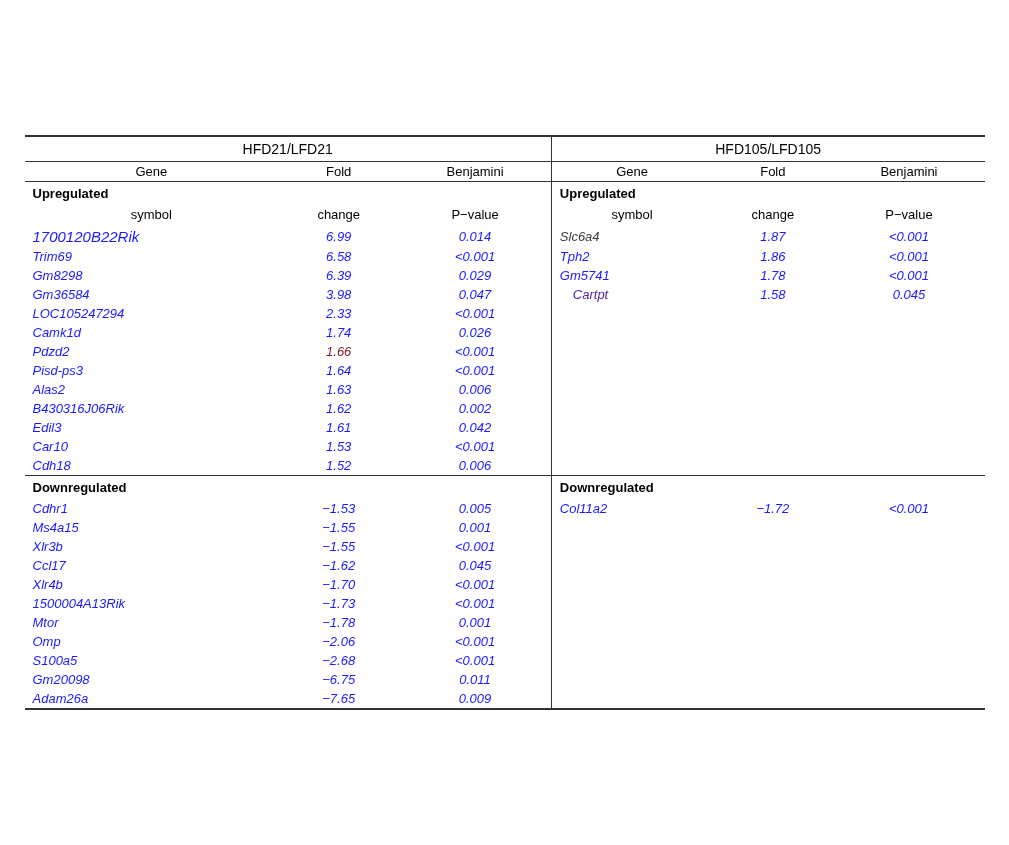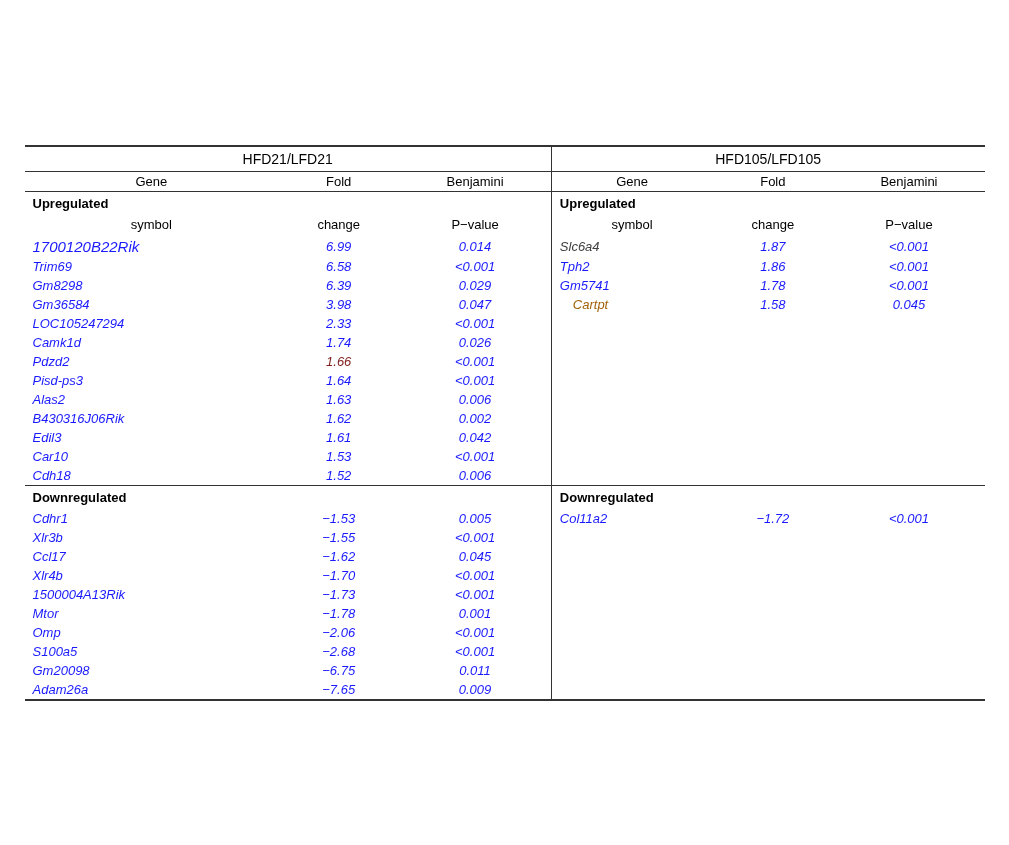--- a/index.html
+++ b/index.html
@@ -94,21 +94,21 @@
           <td style="padding: 2px 8px; font-size: 13px; color: rgb(26, 26, 255); font-style: italic; text-align: center;">6.39</td>
           <td style="padding: 2px 8px; font-size: 13px; color: rgb(26, 26, 255); font-style: italic; text-align: center; border-right: 1px solid rgb(51, 51, 51);">0.029</td>
           <td style="padding: 2px 8px; font-size: 13px; color: rgb(26, 26, 255); font-style: italic; text-align: left;">Gm5741</td>
           <td style="padding: 2px 8px; font-size: 13px; color: rgb(26, 26, 255); font-style: italic; text-align: center;">1.78</td>
           <td style="padding: 2px 8px; font-size: 13px; color: rgb(26, 26, 255); font-style: italic; text-align: center;">&lt;0.001</td>
         </tr>
         <tr class="data-row">
           <td style="padding: 2px 8px; font-size: 13px; color: rgb(26, 26, 255); font-style: italic; text-align: left;">Gm36584</td>
           <td style="padding: 2px 8px; font-size: 13px; color: rgb(26, 26, 255); font-style: italic; text-align: center;">3.98</td>
           <td style="padding: 2px 8px; font-size: 13px; color: rgb(26, 26, 255); font-style: italic; text-align: center; border-right: 1px solid rgb(51, 51, 51);">0.047</td>
-          <td style="padding: 2px 21px; font-size: 13px; color: #a16207; font-style: italic; text-align: left;">Cartpt</td>
+          <td style="padding: 2px 21px; font-size: 13px; color: #4c1d95; font-style: italic; text-align: left;">Cartpt</td>
           <td style="padding: 2px 8px; font-size: 13px; color: rgb(26, 26, 255); font-style: italic; text-align: center;">1.58</td>
           <td style="padding: 2px 8px; font-size: 13px; color: rgb(26, 26, 255); font-style: italic; text-align: center;">0.045</td>
         </tr>
         <tr class="data-row">
           <td style="padding: 2px 8px; font-size: 13px; color: rgb(26, 26, 255); font-style: italic; text-align: left;">LOC105247294</td>
           <td style="padding: 2px 8px; font-size: 13px; color: rgb(26, 26, 255); font-style: italic; text-align: center;">2.33</td>
           <td style="padding: 2px 8px; font-size: 13px; color: rgb(26, 26, 255); font-style: italic; text-align: center; border-right: 1px solid rgb(51, 51, 51);">&lt;0.001</td>
           <td style="padding: 2px 8px; font-size: 13px; font-style: normal; text-align: left;"></td>
           <td style="padding: 2px 8px; font-size: 13px; font-style: normal; text-align: center;"></td>
           <td style="padding: 2px 8px; font-size: 13px; font-style: normal; text-align: center;"></td>
@@ -183,20 +183,28 @@
         </tr>
         <tr class="data-row">
           <td style="padding: 2px 8px; font-size: 13px; color: rgb(26, 26, 255); font-style: italic; text-align: left;">Cdhr1</td>
           <td style="padding: 2px 8px; font-size: 13px; color: rgb(26, 26, 255); font-style: italic; text-align: center;">−1.53</td>
           <td style="padding: 2px 8px; font-size: 13px; color: rgb(26, 26, 255); font-style: italic; text-align: center; border-right: 1px solid rgb(51, 51, 51);">0.005</td>
           <td style="padding: 2px 8px; font-size: 13px; color: rgb(26, 26, 255); font-style: italic; text-align: left;">Col11a2</td>
           <td style="padding: 2px 8px; font-size: 13px; color: rgb(26, 26, 255); font-style: italic; text-align: center;">−1.72</td>
           <td style="padding: 2px 8px; font-size: 13px; color: rgb(26, 26, 255); font-style: italic; text-align: center;">&lt;0.001</td>
         </tr>
         <tr class="data-row">
+          <td style="padding: 2px 8px; font-size: 13px; color: rgb(26, 26, 255); font-style: italic; text-align: left;">Ms4a15</td>
+          <td style="padding: 2px 8px; font-size: 13px; color: rgb(26, 26, 255); font-style: italic; text-align: center;">−1.55</td>
+          <td style="padding: 2px 8px; font-size: 13px; color: rgb(26, 26, 255); font-style: italic; text-align: center; border-right: 1px solid rgb(51, 51, 51);">0.001</td>
+          <td style="padding: 2px 8px; font-size: 13px; font-style: normal; text-align: left;"></td>
+          <td style="padding: 2px 8px; font-size: 13px; font-style: normal; text-align: center;"></td>
+          <td style="padding: 2px 8px; font-size: 13px; font-style: normal; text-align: center;"></td>
+        </tr>
+        <tr class="data-row">
           <td style="padding: 2px 8px; font-size: 13px; color: rgb(26, 26, 255); font-style: italic; text-align: left;">Xlr3b</td>
           <td style="padding: 2px 8px; font-size: 13px; color: rgb(26, 26, 255); font-style: italic; text-align: center;">−1.55</td>
           <td style="padding: 2px 8px; font-size: 13px; color: rgb(26, 26, 255); font-style: italic; text-align: center; border-right: 1px solid rgb(51, 51, 51);">&lt;0.001</td>
           <td style="padding: 2px 8px; font-size: 13px; font-style: normal; text-align: left;"></td>
           <td style="padding: 2px 8px; font-size: 13px; font-style: normal; text-align: center;"></td>
           <td style="padding: 2px 8px; font-size: 13px; font-style: normal; text-align: center;"></td>
         </tr>
         <tr class="data-row">
           <td style="padding: 2px 8px; font-size: 13px; color: rgb(26, 26, 255); font-style: italic; text-align: left;">Ccl17</td>
           <td style="padding: 2px 8px; font-size: 13px; color: rgb(26, 26, 255); font-style: italic; text-align: center;">−1.62</td>

